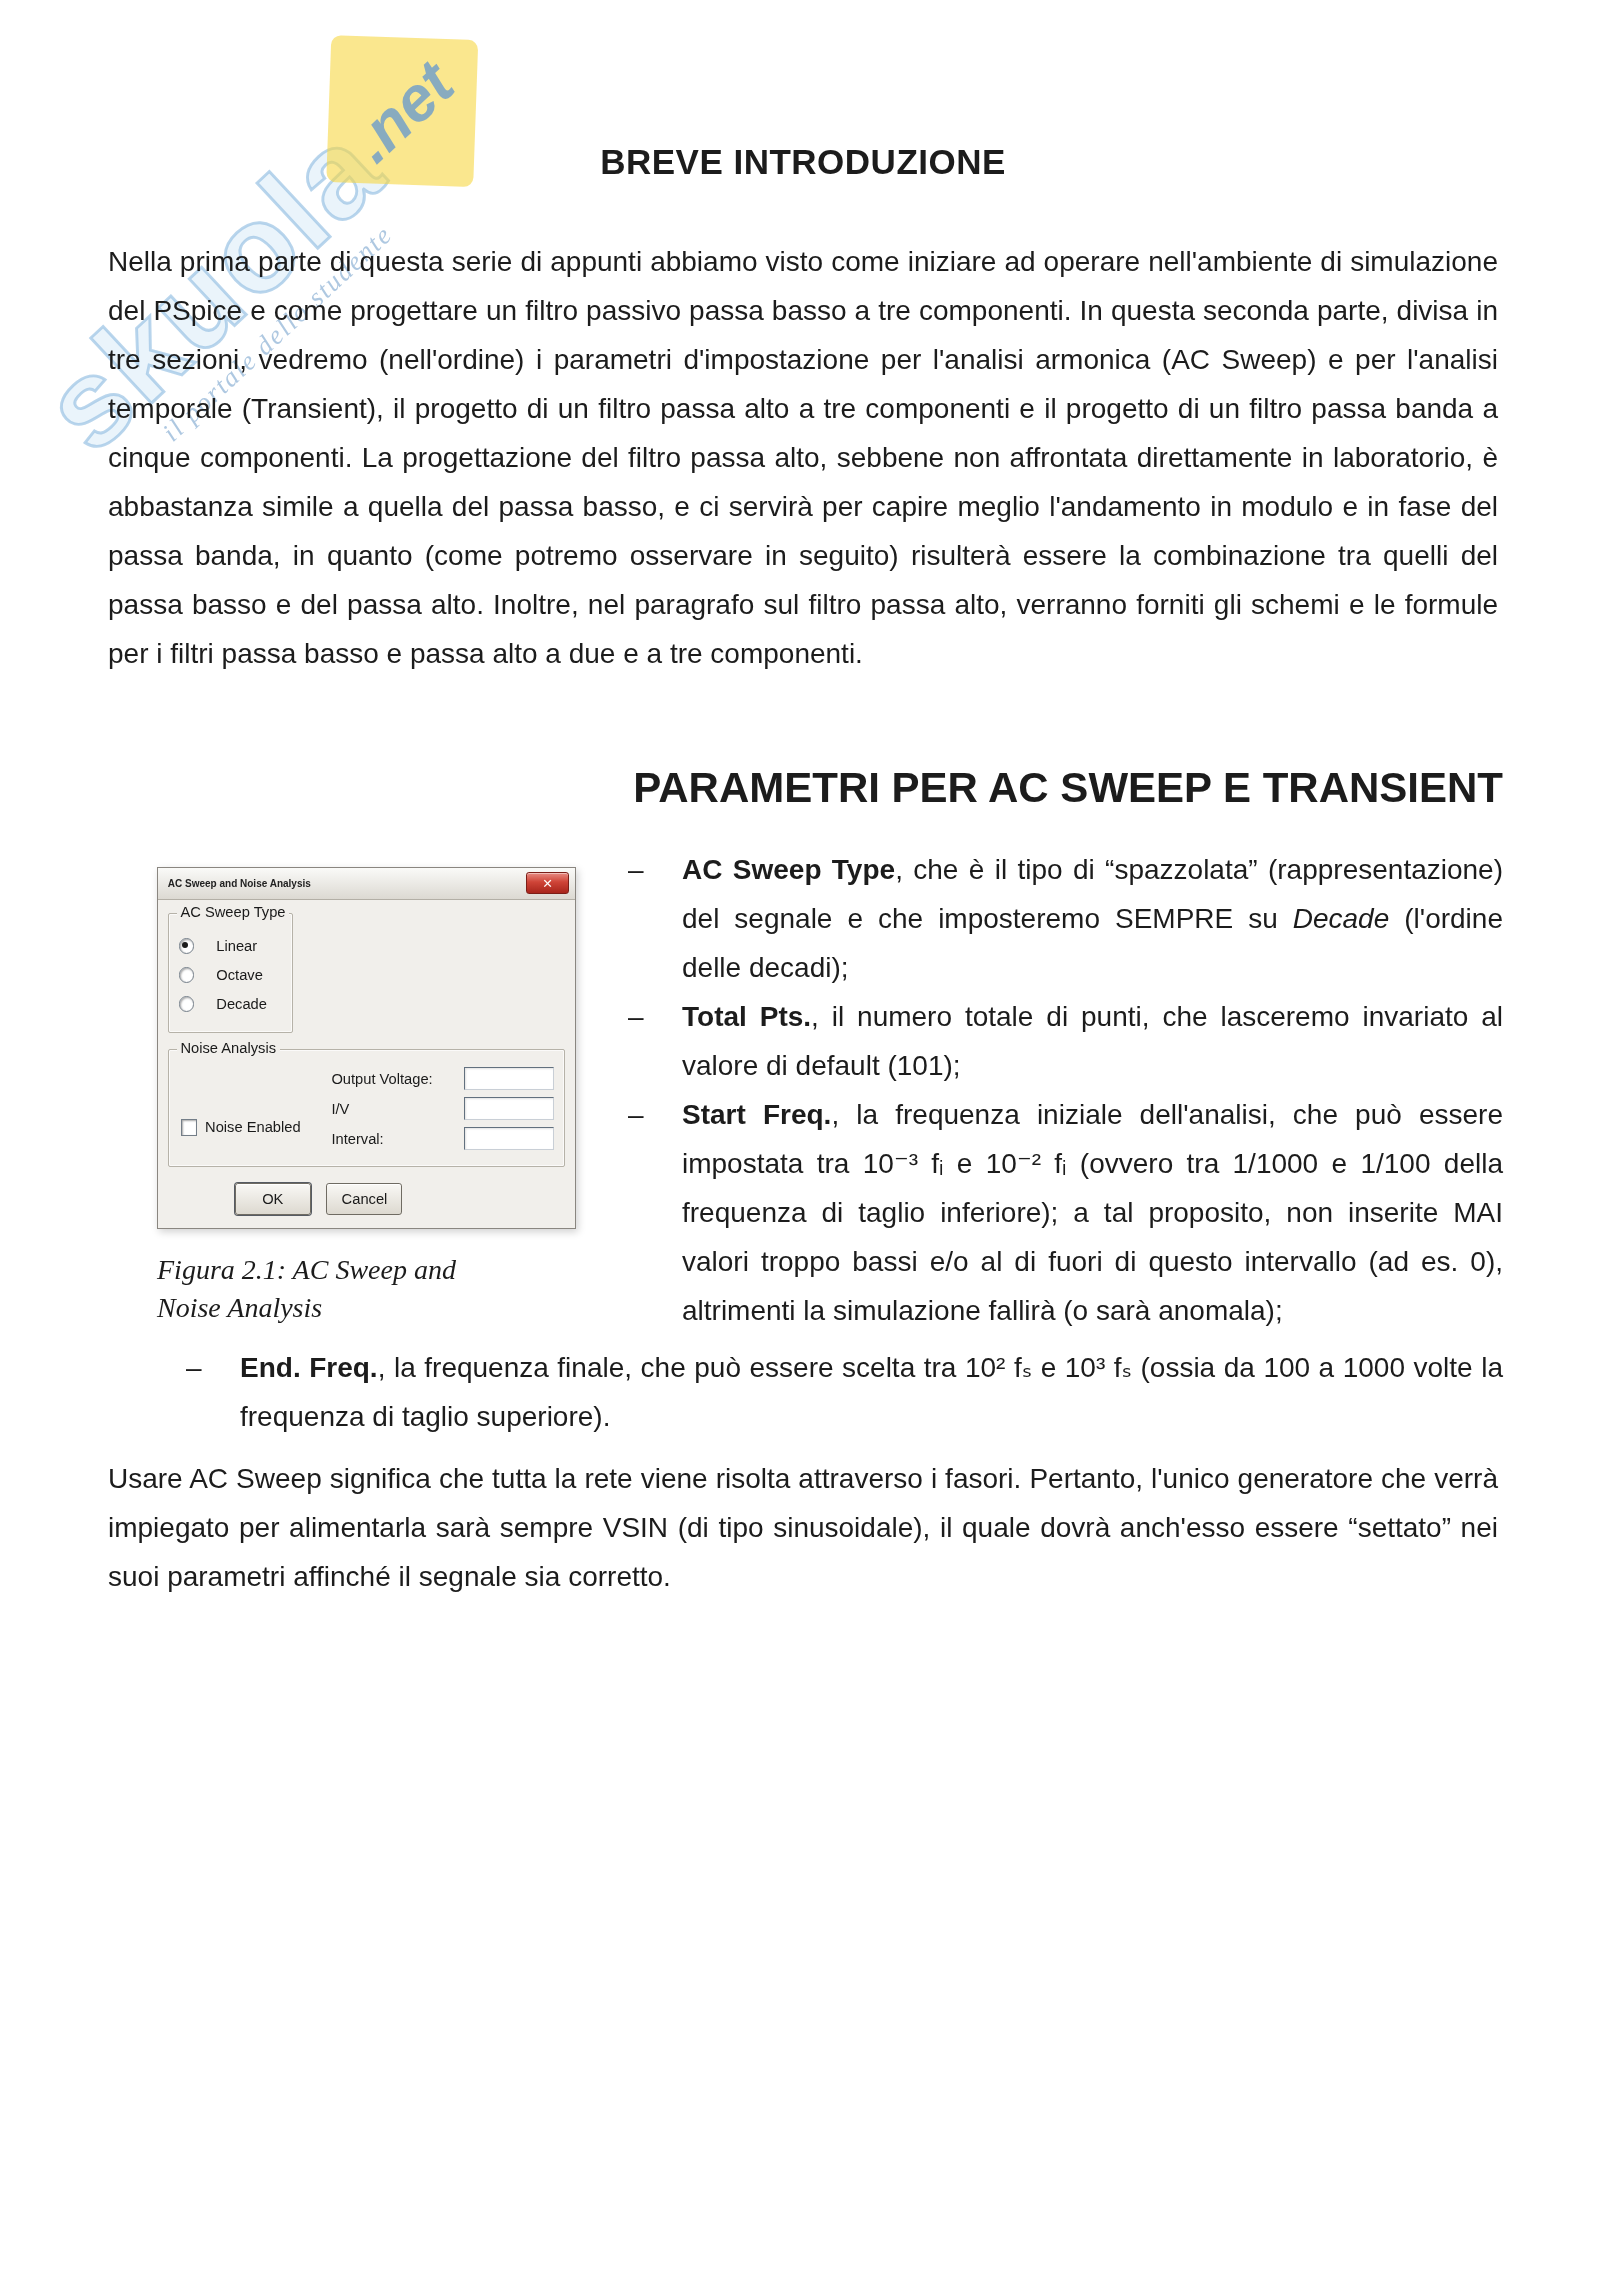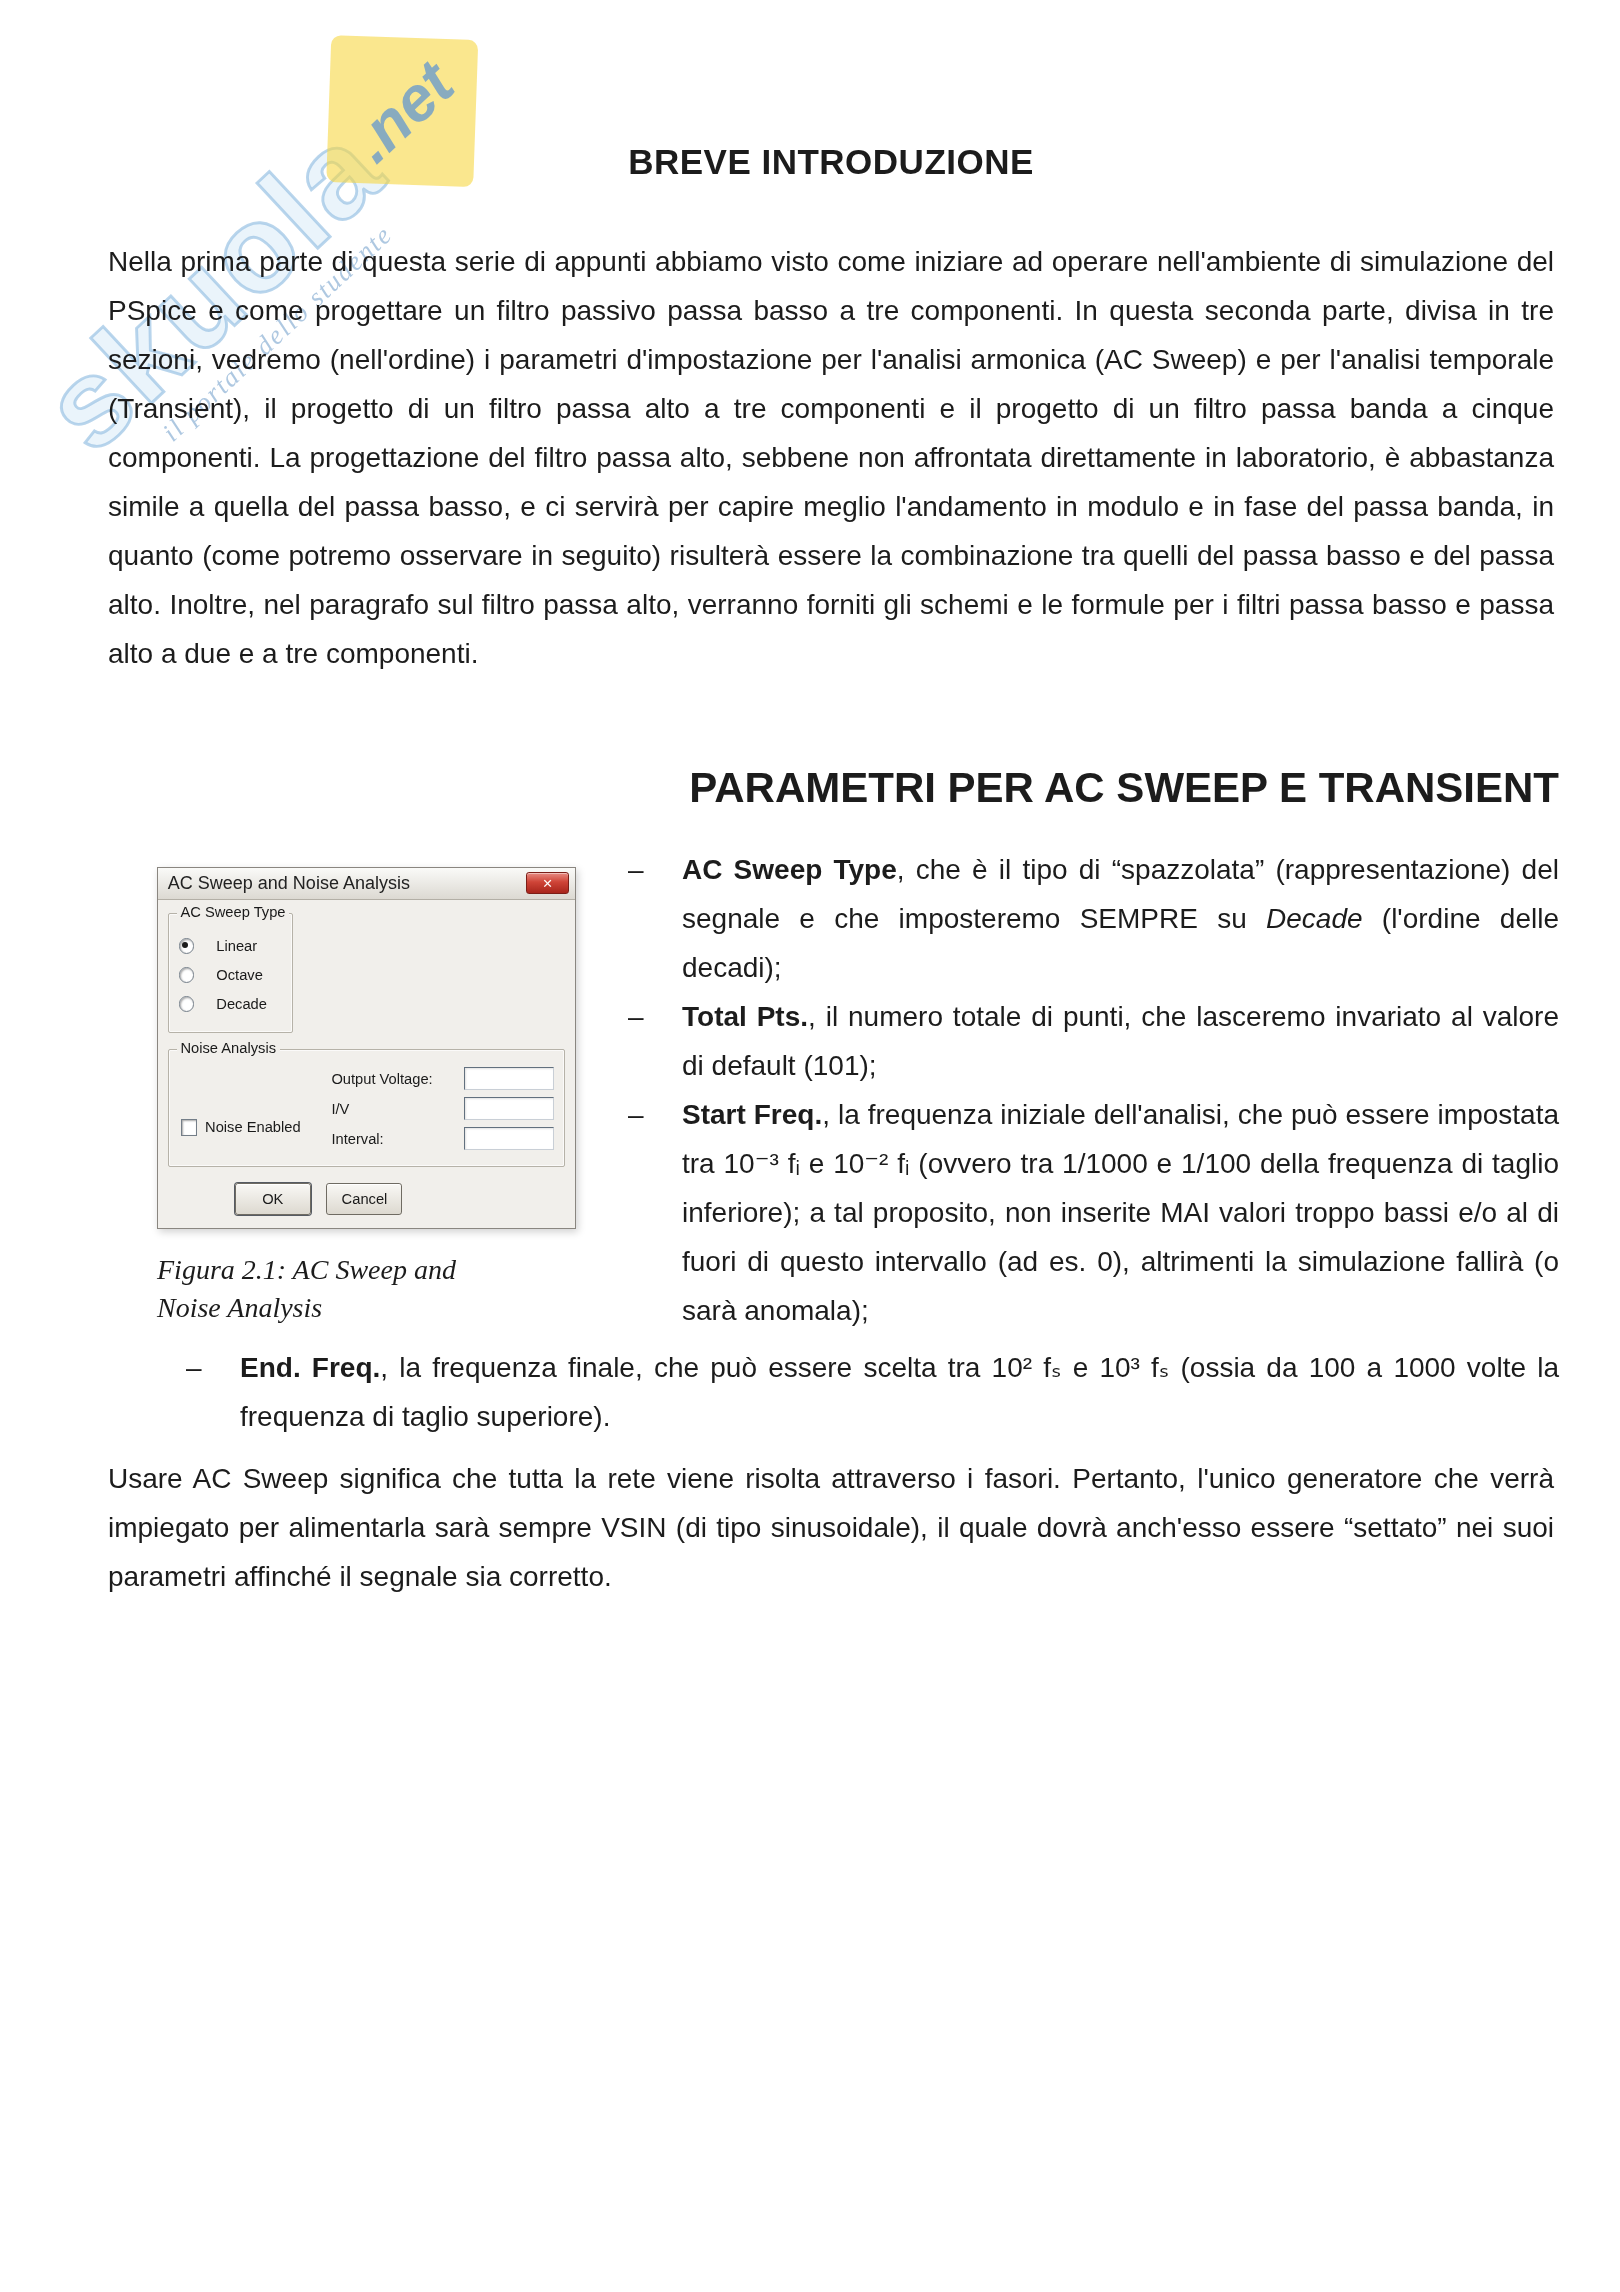--- a/index.html
+++ b/index.html
@@ -1,21 +1,21 @@
 <!DOCTYPE html>
 <html><head>
 <meta charset="utf-8">
 <style>
   html,body { margin:0; padding:0; background:#ffffff; }
   .page {
     position:relative; width:1620px; height:2293px; background:#ffffff;
     overflow:hidden; font-family:"Liberation Sans","DejaVu Sans",sans-serif;
     color:#1c1c1c;
   }
-  .content { position:relative; z-index:1; padding:0 61px 0 103px; }
+  .content { position:relative; z-index:1; padding:0 117px 0 103px; }
 
   
   .doc-title { margin:142px 0 0 0; text-align:center; font-size:35px; font-weight:bold; letter-spacing:0.5px; }
   .para { font-size:28px; line-height:49px; text-align:justify; margin:5px; }
   .intro { margin-top:55px; }
   .section-heading { margin:86px 0 25.5px 0; text-align:right; font-size:42px; font-weight:bold; }
   .closing { clear:left; margin-top:13.7px; }
 
   
   .figure-block { float:left; width:417px; margin:29px 108px 15.7px 54px; }
@@ -33,21 +33,21 @@
 
   
   .dialog {
     width:417px; background:#f1efeb; border:1px solid #8a8680;
     box-shadow:2px 2.9px 7.8px rgba(0,0,0,.18); font-size:14.7px; color:#1a1a1a;
   }
   .titlebar {
     height:31px; display:flex; align-items:center; padding:0 5.9px 0 9.8px;
     background:linear-gradient(#fafaf8,#dcd9d2); border-bottom:1px solid #b3afa6;
   }
-  .titlebar-text { flex:1; font-weight:normal; font-size:18px; color:#222; }
+  .titlebar-text { flex:1; font-weight:bold; font-size:10px; color:#222; }
   .close-btn {
     width:41px; height:20.6px; border-radius:2.9px; flex:none;
     background:linear-gradient(#e88b82,#cf4437 45%,#a8251c);
     border:1px solid #7c1e17; color:#fff; display:flex; align-items:center;
     justify-content:center; font-size:12.7px; box-shadow:inset 0 1px 0 rgba(255,255,255,.45);
   }
   .dlg-body { padding:13.7px 9.8px 9.8px 9.8px; }
   .row1 { display:flex; gap:8.8px; }
   .group { position:relative; border:1px solid #b6b2a8; border-radius:2px; box-shadow:inset 0 0 0 1px rgba(255,255,255,.7); }
   .group-label { position:absolute; top:-9.8px; left:7.8px; background:#f1efeb; padding:0 3.9px; font-size:14.7px; white-space:nowrap; }

